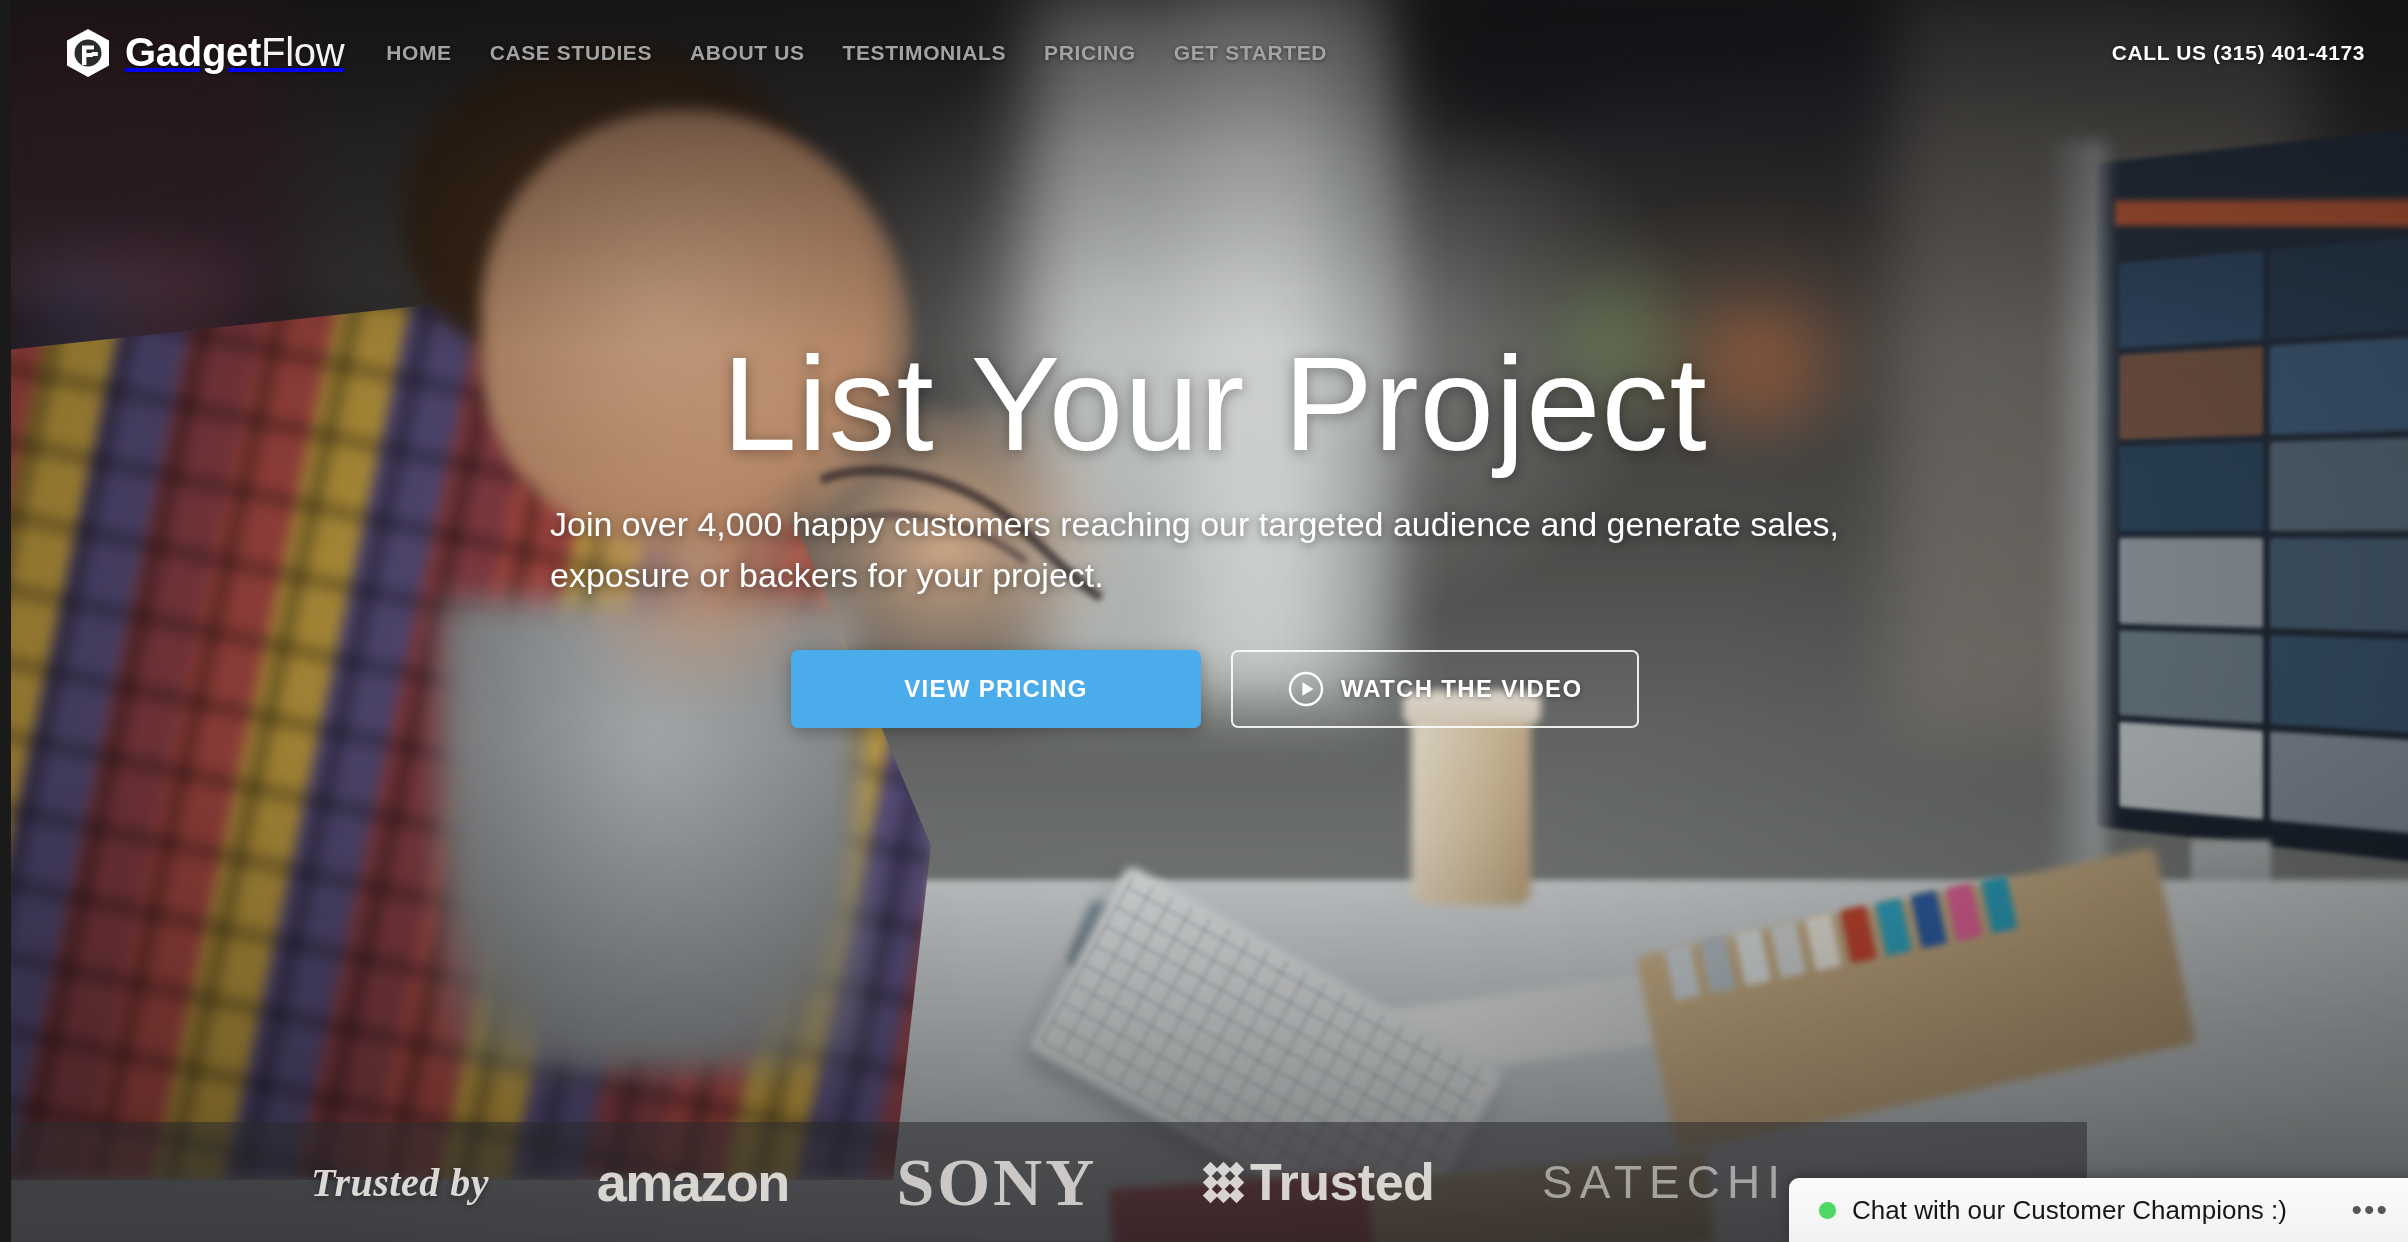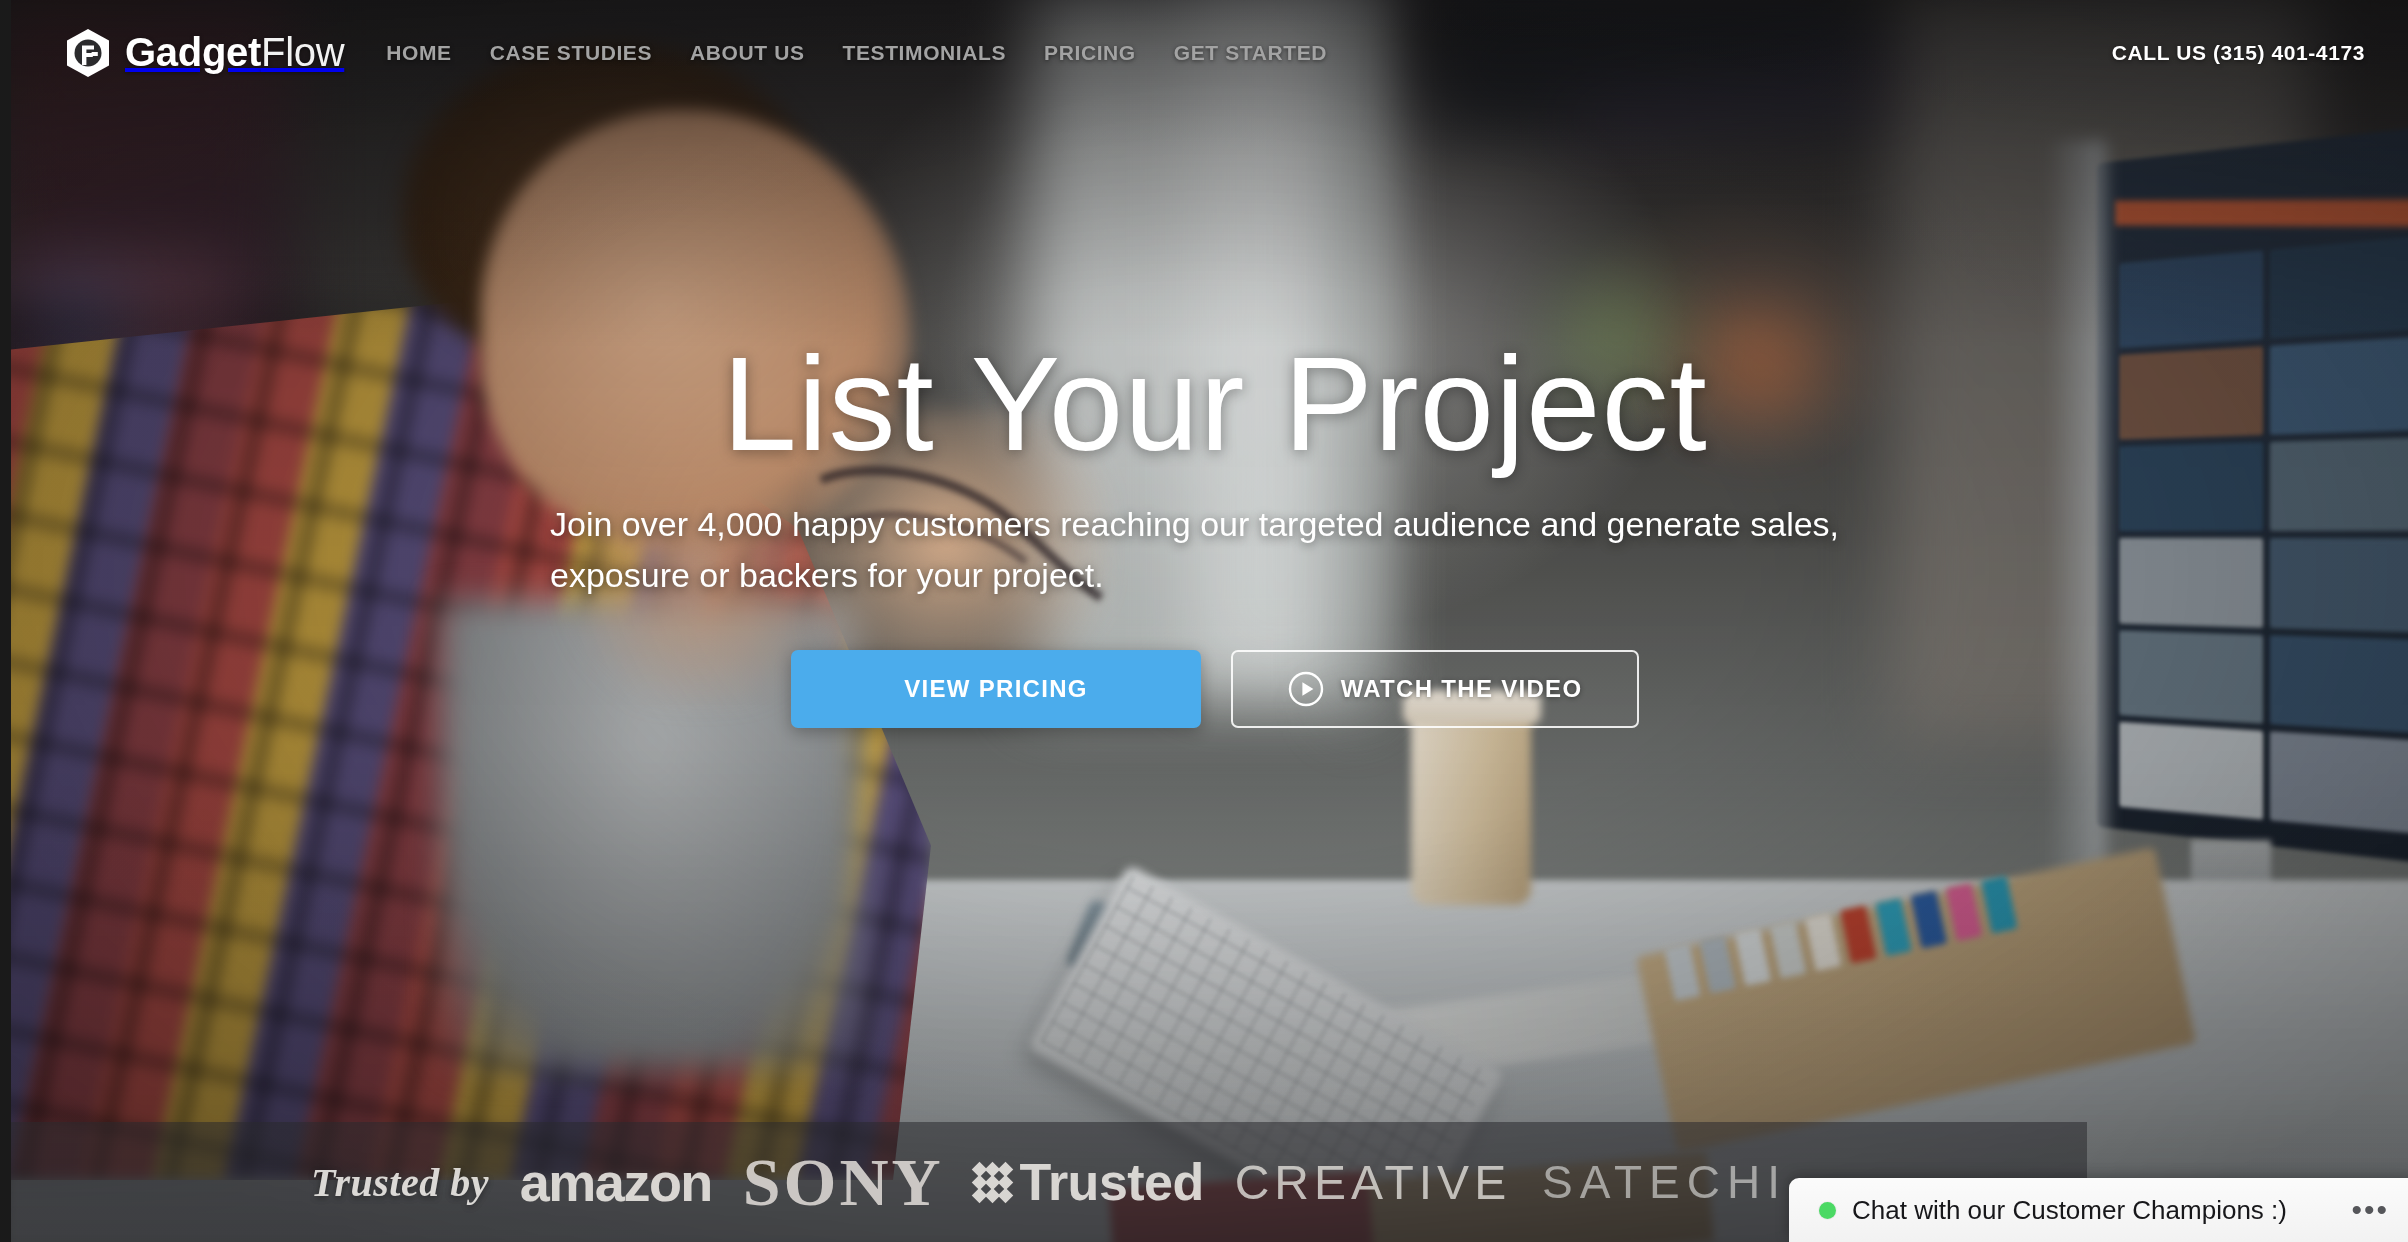--- a/index.html
+++ b/index.html
@@ -328,21 +328,20 @@
           <span class="pol-d"></span>
         <span class="pol-d"></span>
           <span class="pol-d"></span>
           <span class="pol-d"></span>
         <span class="pol-d"></span>
           <span class="pol-d"></span>
           <span class="pol-d"></span>
       </span>
       <span>Trusted</span>
     </span>
-    <span class="logo-creative">CREATIVE</span>
     <span class="logo-satechi">SATECHI</span>
   </div>
 
   <div class="chat">
     <span class="chat-dot" style="background: rgb(75, 217, 100);"></span>
     <span class="chat-text">Chat with our Customer Champions :)</span>
     <span class="chat-more">•••</span>
   </div>
 
 </div>

